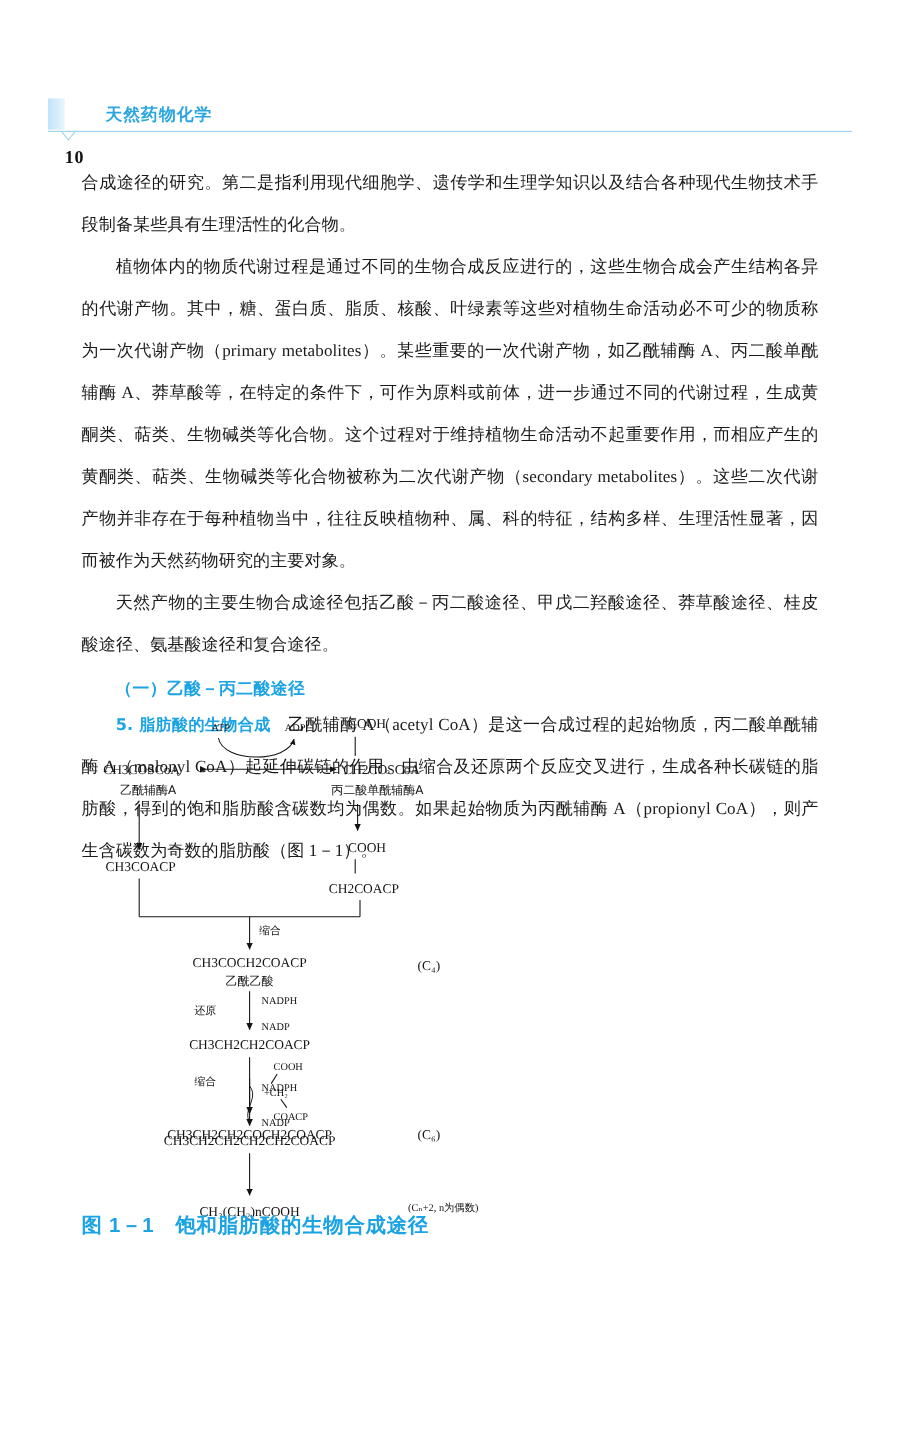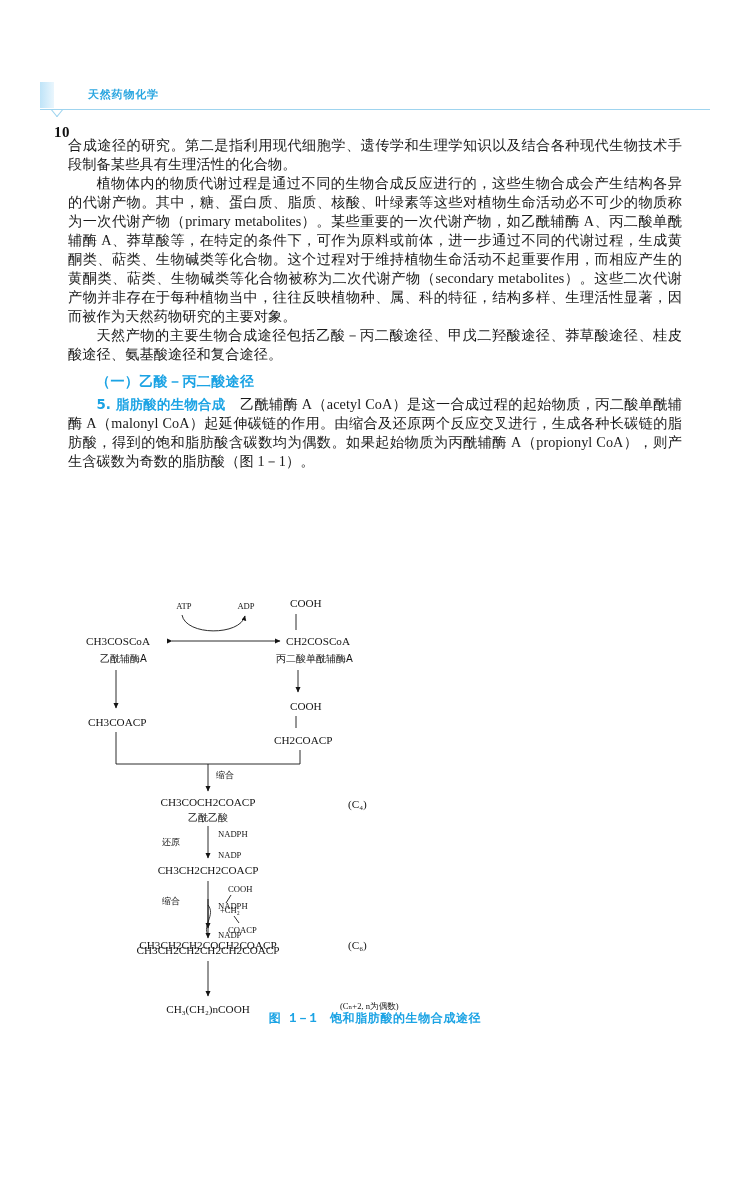--- a/index.html
+++ b/index.html
@@ -41,21 +41,21 @@
     font-size: 15px;
     color: #111;
     letter-spacing: .5px;
     margin-top: 40px;
   }
   .running-title {
     position: absolute;
     left: 48px;
     top: 5px;
     font-family: Liberation Serif, serif;
-    font-size: 11px;
+    font-size: 14px;
     font-weight: bold;
     color: #2ba6e0;
     letter-spacing: .8px;
     text-align: center;
   }
   .header-rule {
     position: absolute;
     left: 0;
     top: 27px;
     width: 670px;
@@ -85,21 +85,21 @@
   
   .body-col {
     position: absolute;
     left: 68px;
     top: 136px;
     width: 614px;
   }
   p.para {
     margin: 0;
     font-size: 14.2px;
-    line-height: 19px;
+    line-height: 35px;
     text-align: justify;
     text-justify: inter-ideograph;
     letter-spacing: .1px;
   }
   p.indent { text-indent: 2em; }
 
   h3.sec-head {
     margin: 9px 0 4px 0;
     font-family: "DejaVu Sans", "Liberation Sans", sans-serif;
     font-size: 14px;
@@ -128,23 +128,22 @@
     left: 0; top: 0;
     width: 614px;
     height: 415px;
   }
   .fig-canvas svg { display:block; }
   .fig-caption {
     position: absolute;
     left: 0;
     top: 418px;
     width: 614px;
-    text-align: center;
-    font-family: Liberation Mono, monospace;
-    font-size: 12px;
+    font-family: Liberation Sans, sans-serif;
+    font-size: 17px;
     font-weight: bold;
     color: #1ba3e4;
     letter-spacing: .6px;
   }
   .chem, .lbl, .cnlbl, .cnsm {
     font-family: "Liberation Serif", "DejaVu Serif", serif;
     fill: #141414;
   }
   text.chem { font-size: 11.2px; }
   text.small { font-size: 8.6px; }

